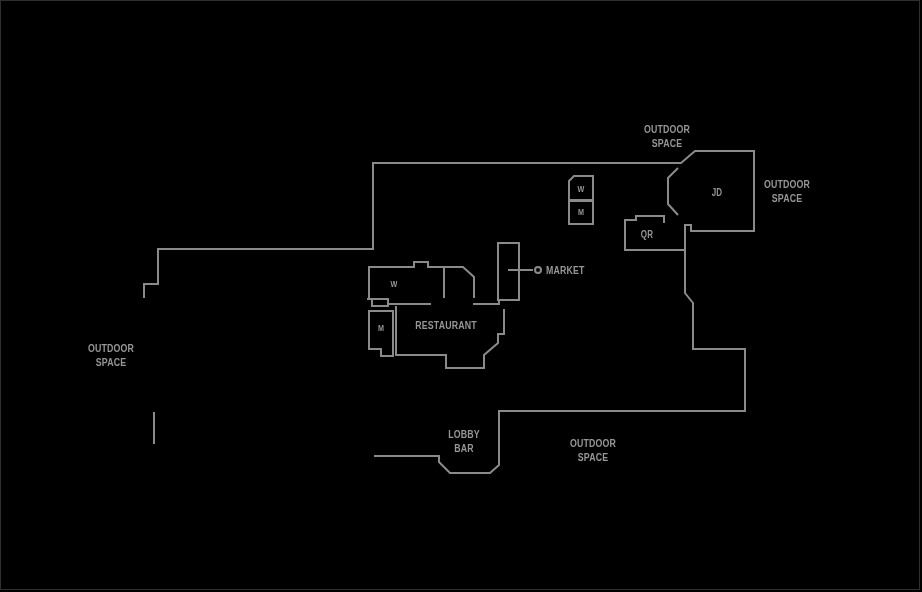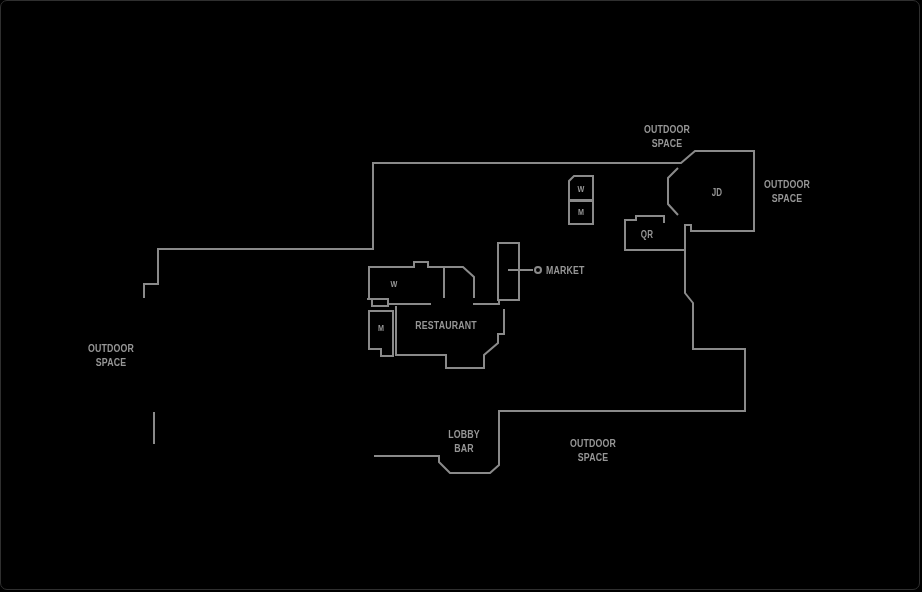--- a/index.html
+++ b/index.html
@@ -10,21 +10,21 @@
     height: 592px;
     overflow: hidden;
     font-family: "Liberation Sans", "DejaVu Sans", sans-serif;
   }
   #plan {
     position: relative;
     width: 920px;
     height: 590px;
     background: var(--bg, #000);
     border: 1px solid var(--border, #2f2f2f);
-    border-radius: 7px;
+    border-radius: 0;
     box-sizing: border-box;
     overflow: hidden;
   }
   #walls {
     position: absolute;
     left: 0; top: 0;
   }
   #walls path, #walls circle {
     fill: none;
     stroke: var(--line, #8a8a8a);

